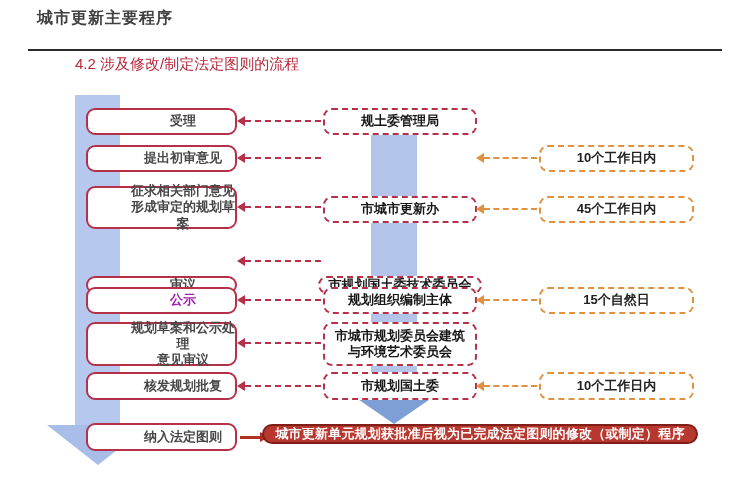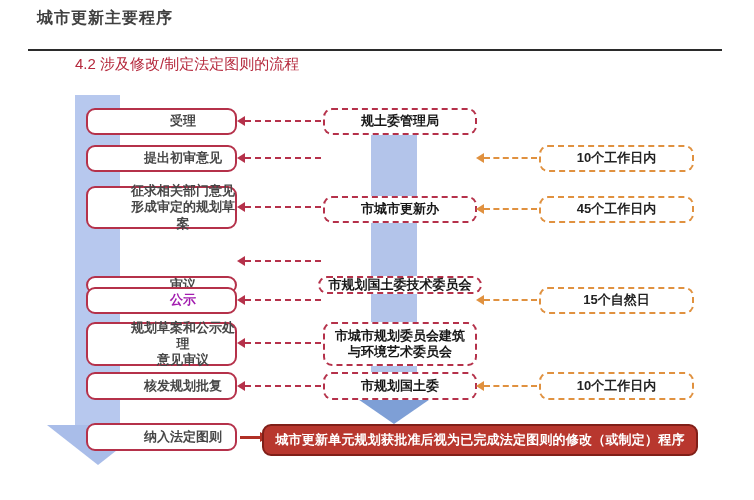--- a/index.html
+++ b/index.html
@@ -58,22 +58,22 @@
   .ah-r{position:absolute;right:-9px;top:-7px;width:0;height:0;
     border:5.5px solid transparent;border-left-width:9px;border-right:0;}
   .conn.solid .ah-r{border-left-color:#b03026;}
   .ar1{top:120px;} .ar2{top:157px;} .ar3{top:206px;} .ar4{top:260px;}
   .ar5{top:299px;} .ar6{top:342px;} .ar7{top:385px;}
   .o1{top:157px;} .o2{top:208px;} .o3{top:299px;} .o4{top:385px;}
   .sol{top:436px;}
 
   
   .result{
-    position:absolute;left:262px;top:424px;width:436px;height:32px;box-sizing:border-box;
-    background:#b8372e;border:2px solid #801f18;border-radius:9px;color:#ffffff;
+    position:absolute;left:262px;top:424px;width:436px;height:20px;box-sizing:border-box;
+    background:#b8372e;border:2px solid #801f18;border-radius:16px;color:#ffffff;
     font-weight:bold;font-size:13px;display:flex;align-items:center;justify-content:center;
     white-space:nowrap;letter-spacing:0.2px;
   }
 </style>
 </head>
 <body>
 
 <div class="canvas">
 
   <div class="title">城市更新主要程序</div>
@@ -96,20 +96,21 @@
   <div class="box lbox p4">审议</div>
   <div class="box lbox p5 muted">公示</div>
   <div class="box lbox p6">规划草案和公示处理
 意见审议</div>
   <div class="box lbox p7">核发规划批复</div>
   <div class="box lbox p8">纳入法定图则</div>
 
   <div class="box mbox p1">规土委管理局</div>
   <div class="box mbox p3b">市城市更新办</div>
   <div class="box mbox p4 wide">市规划国土委技术委员会</div>
+  <div class="box mbox p5">规划组织编制主体</div>
   <div class="box mbox p6">市城市规划委员会建筑
 与环境艺术委员会</div>
   <div class="box mbox p7">市规划国土委</div>
 
   <div class="box rbox p2">10个工作日内</div>
   <div class="box rbox p3b">45个工作日内</div>
   <div class="box rbox p5">15个自然日</div>
   <div class="box rbox p7">10个工作日内</div>
 
   <div class="conn red ar1">

